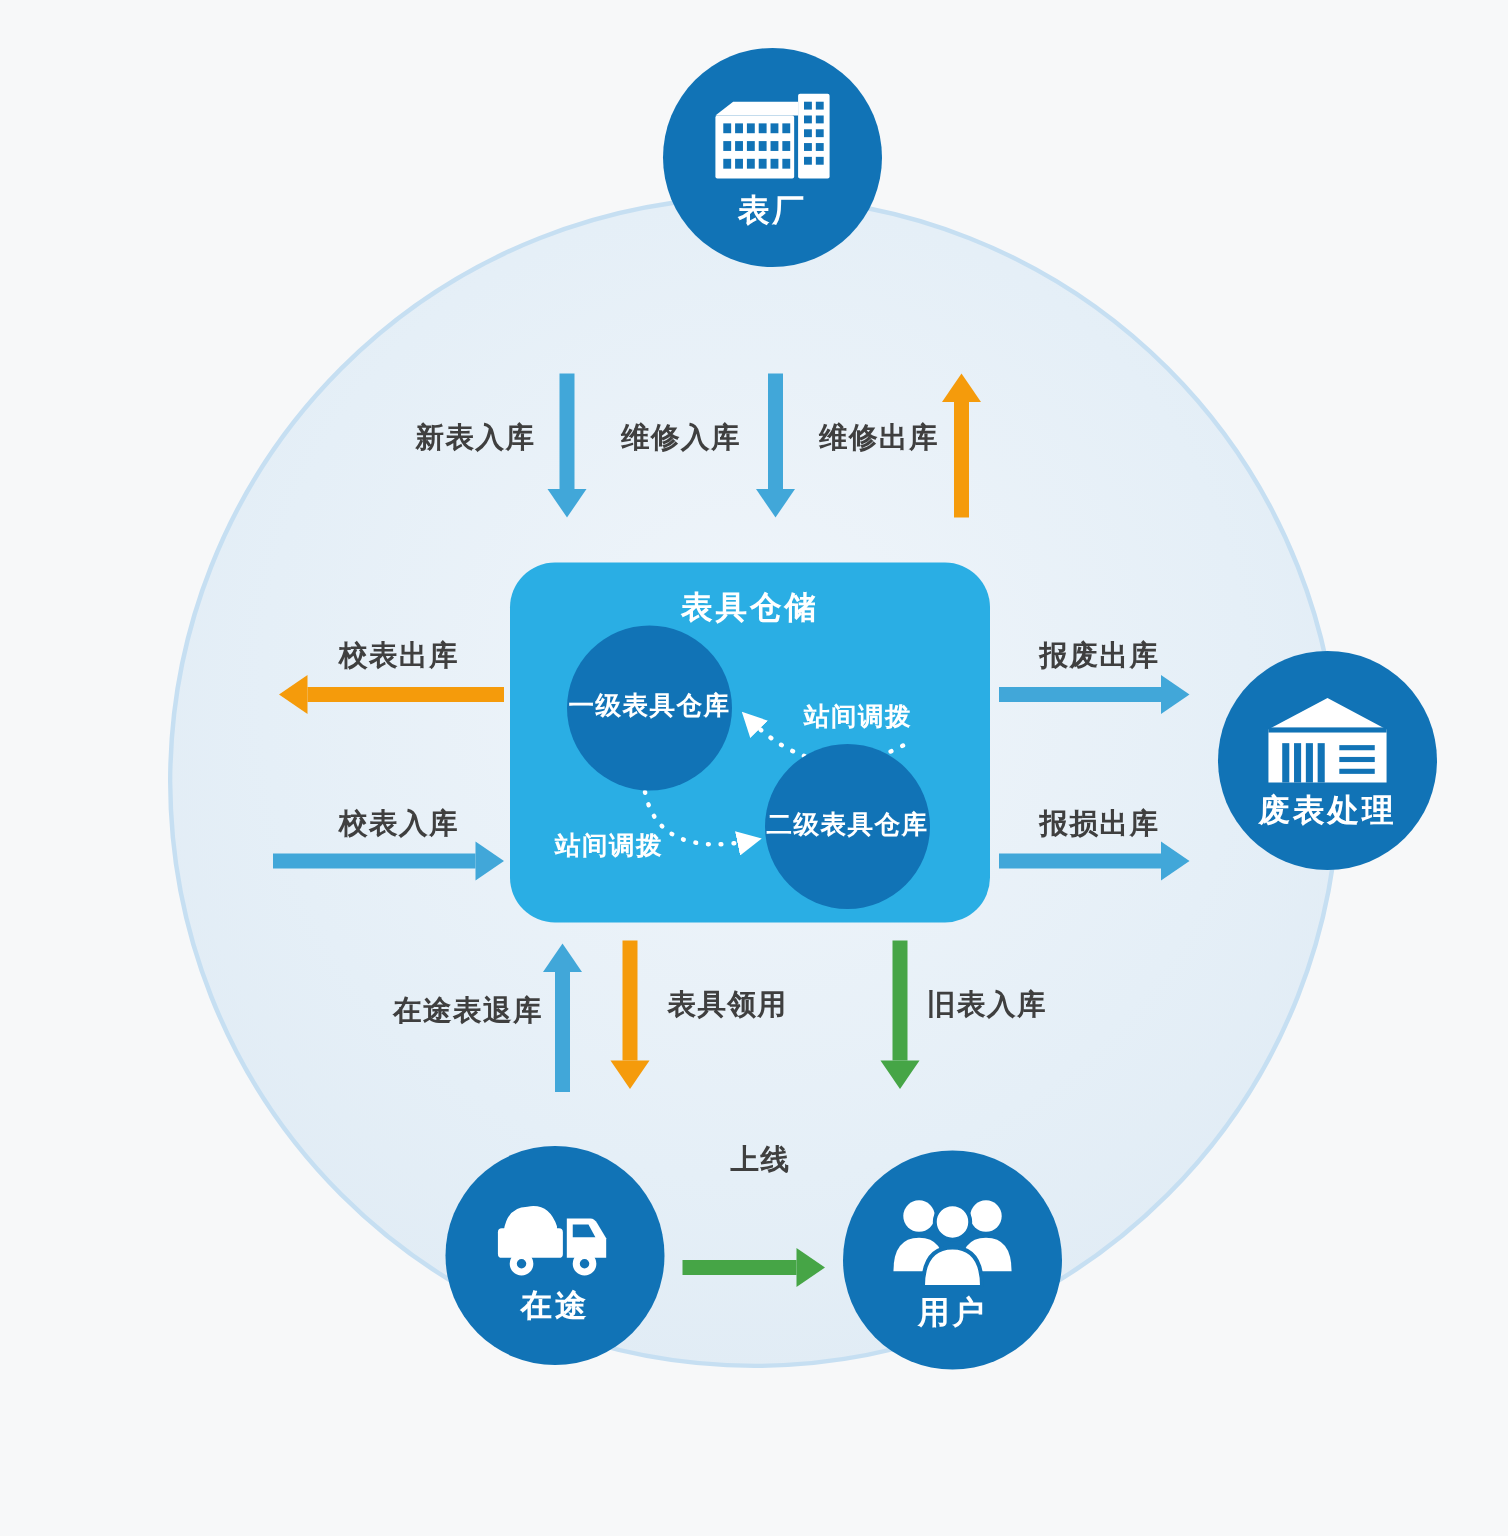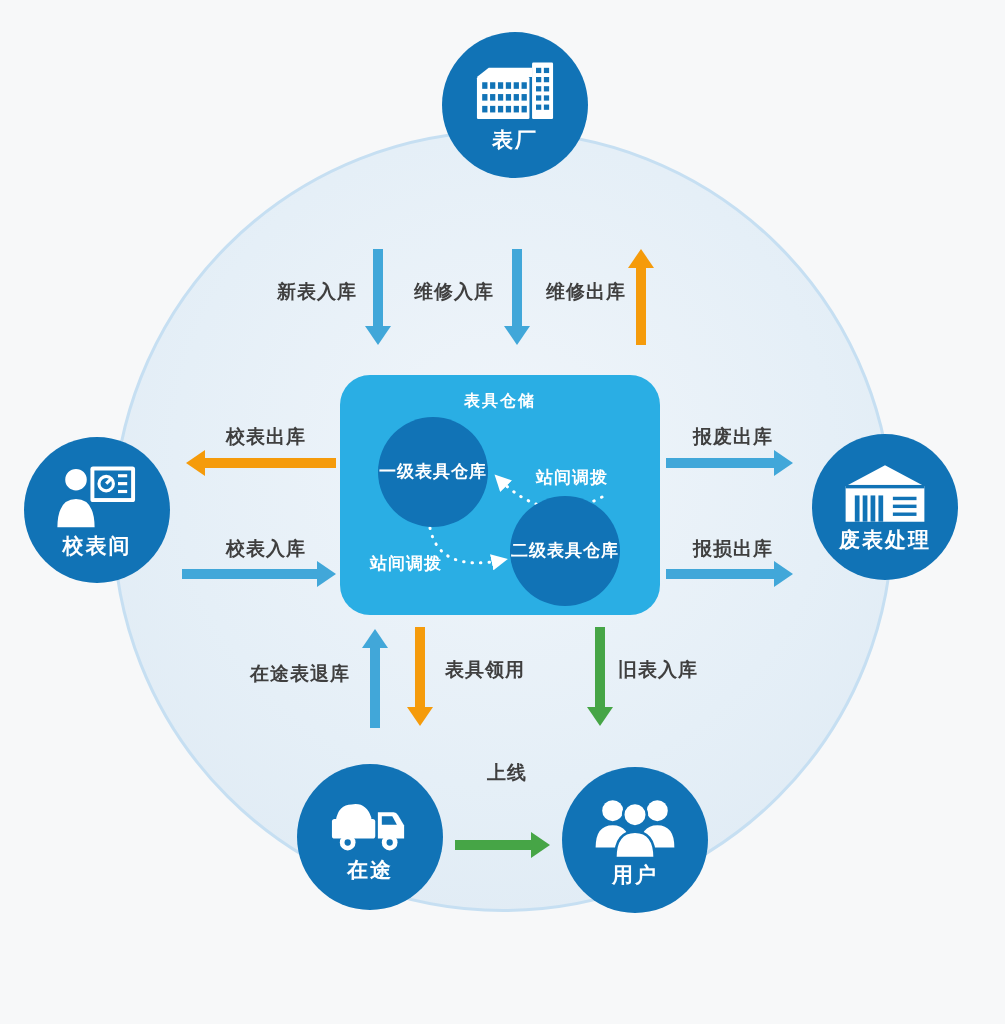--- a/index.html
+++ b/index.html
@@ -20,21 +20,21 @@
     align-items:center; justify-content:center;
   }
   .node .icon { width:84px; height:auto; display:block; }
   .node-label { color:#ffffff; font-size:21px; font-weight:700; letter-spacing:2px; margin-top:1px; }
 
   .center-box {
     position:absolute; left:340px; top:375px; width:320px; height:240px;
     border-radius:30px; background:#2aaee4;
   }
   .center-title { position:absolute; left:0; top:16px; width:100%; text-align:center;
-    color:#fff; font-size:16px; font-weight:700; letter-spacing:2px; }
+    color:#fff; font-size:21px; font-weight:700; letter-spacing:2px; }
   .inner-circle {
     position:absolute; width:110px; height:110px; border-radius:50%;
     background:#1173b6; color:#fff; display:flex; flex-direction:row;
     align-items:center; justify-content:center; font-size:17px; font-weight:700;
     line-height:1.4; letter-spacing:1px; text-align:center;
   }
   .wh1 { left:38px; top:42px; }
   .wh2 { left:170px; top:121px; }
   .transfer-curves { position:absolute; left:0; top:0; width:320px; height:240px; }
   .transfer-label { position:absolute; color:#fff; font-size:17px; font-weight:700; white-space:nowrap; letter-spacing:1px; }
@@ -100,40 +100,20 @@
           <rect x="54" y="23" width="4" height="4"></rect>
         <rect x="48" y="30" width="4" height="4"></rect>
           <rect x="54" y="30" width="4" height="4"></rect>
         <rect x="48" y="37" width="4" height="4"></rect>
           <rect x="54" y="37" width="4" height="4"></rect>
       </g>
     </svg>
     <div class="node-label">表厂</div>
   </div>
 
-  <div class="node" style="left:24px;top:437px;">
-    <svg class="icon" viewBox="0 0 64 54">
-      <g fill="#ffffff">
-          <rect x="27" y="5" width="34" height="27" rx="2"></rect>
-        </g>
-      <rect x="30" y="8" width="28" height="21" fill="#1173b6"></rect>
-      <g stroke="#ffffff" stroke-width="2.4" fill="none">
-        <circle cx="39" cy="18" r="5.5"></circle>
-        <path d="M39 18 L42.5 14.5"></path>
-        <line x1="48" y1="12" x2="55" y2="12"></line>
-        <line x1="48" y1="18" x2="55" y2="18"></line>
-        <line x1="48" y1="24" x2="55" y2="24"></line>
-      </g>
-      <g fill="#ffffff" stroke="#1173b6" stroke-width="1.6">
-        <circle cx="16" cy="15" r="9"></circle>
-        <path d="M1 52 Q1 29 16 29 Q31 29 31 52 Z"></path>
-      </g>
-    </svg>
-    <div class="node-label">校表间</div>
-  </div>
 
   <div class="node" style="left:812px;top:434px;">
     <svg class="icon" viewBox="0 0 64 50">
       <path d="M2 20 L32 4 L62 20 L62 47 L2 47 Z" fill="#ffffff"></path>
       <g fill="#1173b6">
         <rect x="2" y="19" width="60" height="2.6"></rect>
         <rect x="9" y="27" width="3.6" height="20"></rect>
         <rect x="15" y="27" width="3.6" height="20"></rect>
         <rect x="21" y="27" width="3.6" height="20"></rect>
         <rect x="27" y="27" width="3.6" height="20"></rect>
@@ -238,21 +218,21 @@
       <div class="shaft"></div>
       <div class="head-right"></div>
     </div>
 
   <div class="flow-label" style="left:693px;top:536px;">报损出库</div>
   <div class="arrow ah" style="left:666px;top:561px;width:127px;">
       <div class="shaft"></div>
       <div class="head-right"></div>
     </div>
 
-  <div class="flow-label" style="left:250px;top:661px;">在途表退库</div>
+  <div class="flow-label" style="left:262px;top:661px;">在途表退库</div>
   <div class="arrow av" style="left:362px;top:629px;height:99px;">
       <div class="head-up"></div>
       <div class="shaft"></div>
     </div>
 
   <div class="flow-label" style="left:445px;top:657px;">表具领用</div>
   <div class="arrow av orange" style="left:407px;top:627px;height:99px;">
       <div class="shaft"></div>
       <div class="head-down"></div>
     </div>

